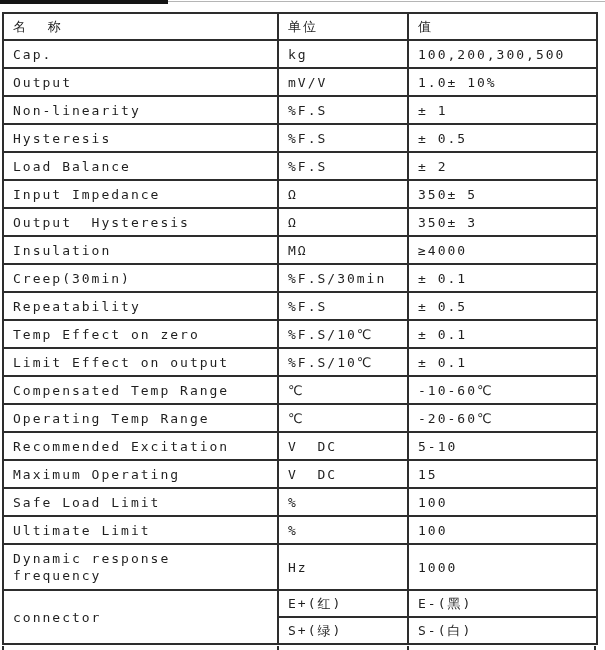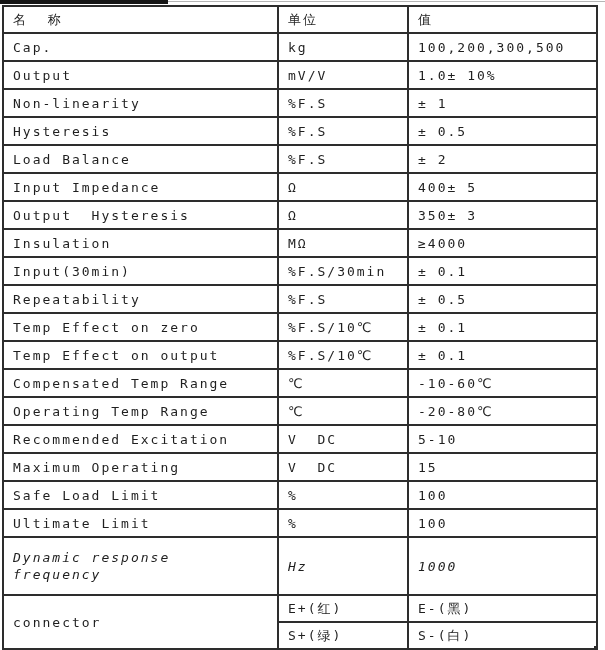--- a/index.html
+++ b/index.html
@@ -25,21 +25,21 @@
   .top-edge-bar {
     position: absolute;
     left: 0; top: 0;
     width: 168px; height: 4px;
     background: #151515;
   }
   
   table.spec {
     position: absolute;
     left: 2px;
-    top: 5px;
+    top: 12px;
     width: 594px;
     border-collapse: collapse;
     table-layout: fixed;
   }
   table.spec col.c-name  { width: 275px; }
   table.spec col.c-unit  { width: 130px; }
   table.spec col.c-value { width: 189px; }
   table.spec th,
   table.spec td {
     border: 2px solid #2d2d2d;
@@ -49,21 +49,21 @@
     letter-spacing: 2px;
     text-align: left;
     vertical-align: middle;
     white-space: pre-wrap;
     line-height: 17px;
     overflow: hidden;
   }
   table.spec { border: 2px solid #141414; }
   tr.r-head  { height: 27px; }
   tr.r-std   { height: 28px; }
-  tr.r-tall  { height: 58px; font-style: italic; }
+  tr.r-tall  { height: 46px; }
   tr.r-conn  { height: 27px; }
   th.h-name { padding-left: 20px; }
   
   .stub {
     position: absolute;
     width: 2px;
     top: 646px;
     height: 4px;
     background: #2d2d2d;
   }
@@ -111,61 +111,61 @@
     <td>± 0.5</td>
   </tr>
   <tr class="r-std">
     <td>Load Balance</td>
     <td>%F.S</td>
     <td>± 2</td>
   </tr>
   <tr class="r-std">
     <td>Input Impedance</td>
     <td>Ω</td>
-    <td>400± 5</td>
+    <td>350± 5</td>
   </tr>
   <tr class="r-std">
     <td>Output  Hysteresis</td>
     <td>Ω</td>
     <td>350± 3</td>
   </tr>
   <tr class="r-std">
     <td>Insulation</td>
     <td>MΩ</td>
     <td>≥4000</td>
   </tr>
   <tr class="r-std">
-    <td>Input(30min)</td>
+    <td>Creep(30min)</td>
     <td>%F.S/30min</td>
     <td>± 0.1</td>
   </tr>
   <tr class="r-std">
     <td>Repeatability</td>
     <td>%F.S</td>
     <td>± 0.5</td>
   </tr>
   <tr class="r-std">
     <td>Temp Effect on zero</td>
     <td>%F.S/10℃</td>
     <td>± 0.1</td>
   </tr>
   <tr class="r-std">
-    <td>Temp Effect on output</td>
+    <td>Limit Effect on output</td>
     <td>%F.S/10℃</td>
     <td>± 0.1</td>
   </tr>
   <tr class="r-std">
     <td>Compensated Temp Range</td>
     <td>℃</td>
     <td>-10-60℃</td>
   </tr>
   <tr class="r-std">
     <td>Operating Temp Range</td>
     <td>℃</td>
-    <td>-20-80℃</td>
+    <td>-20-60℃</td>
   </tr>
   <tr class="r-std">
     <td>Recommended Excitation</td>
     <td>V  DC</td>
     <td>5-10</td>
   </tr>
   <tr class="r-std">
     <td>Maximum Operating</td>
     <td>V  DC</td>
     <td>15</td>

